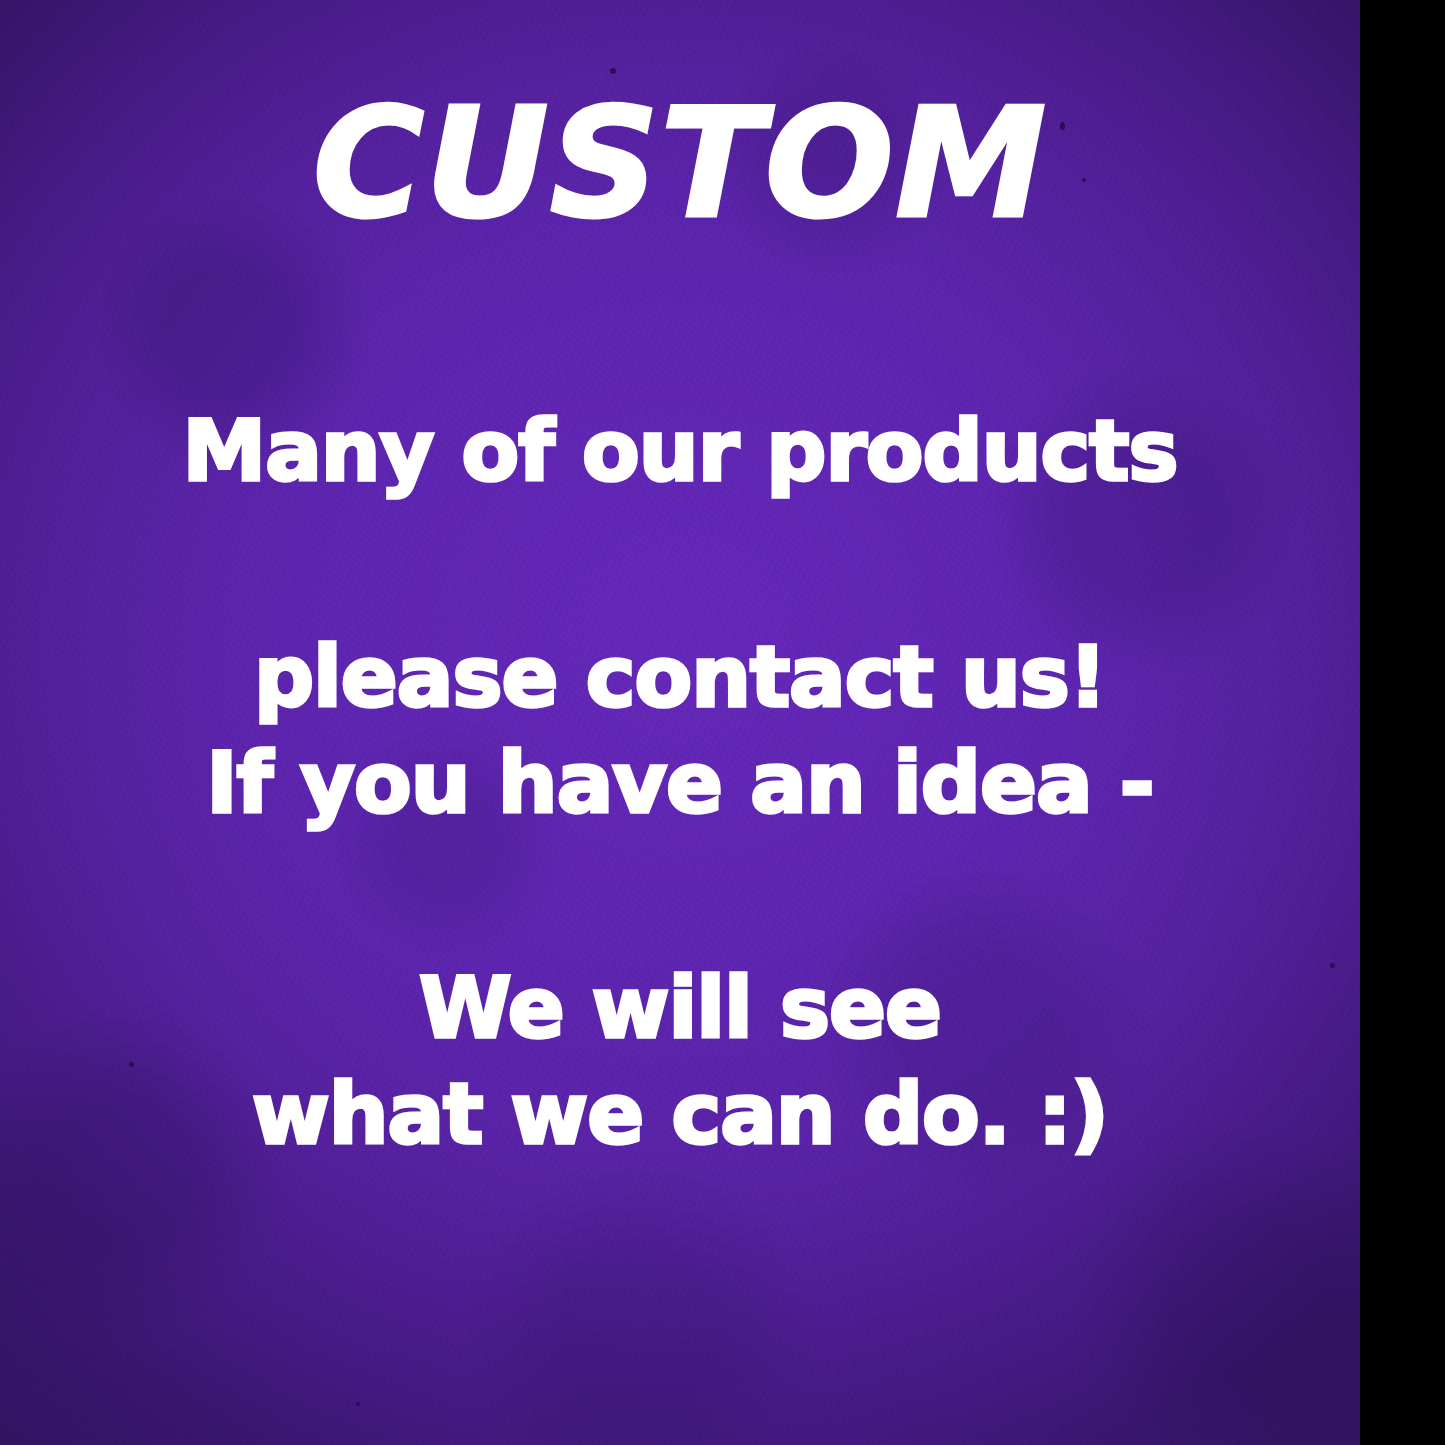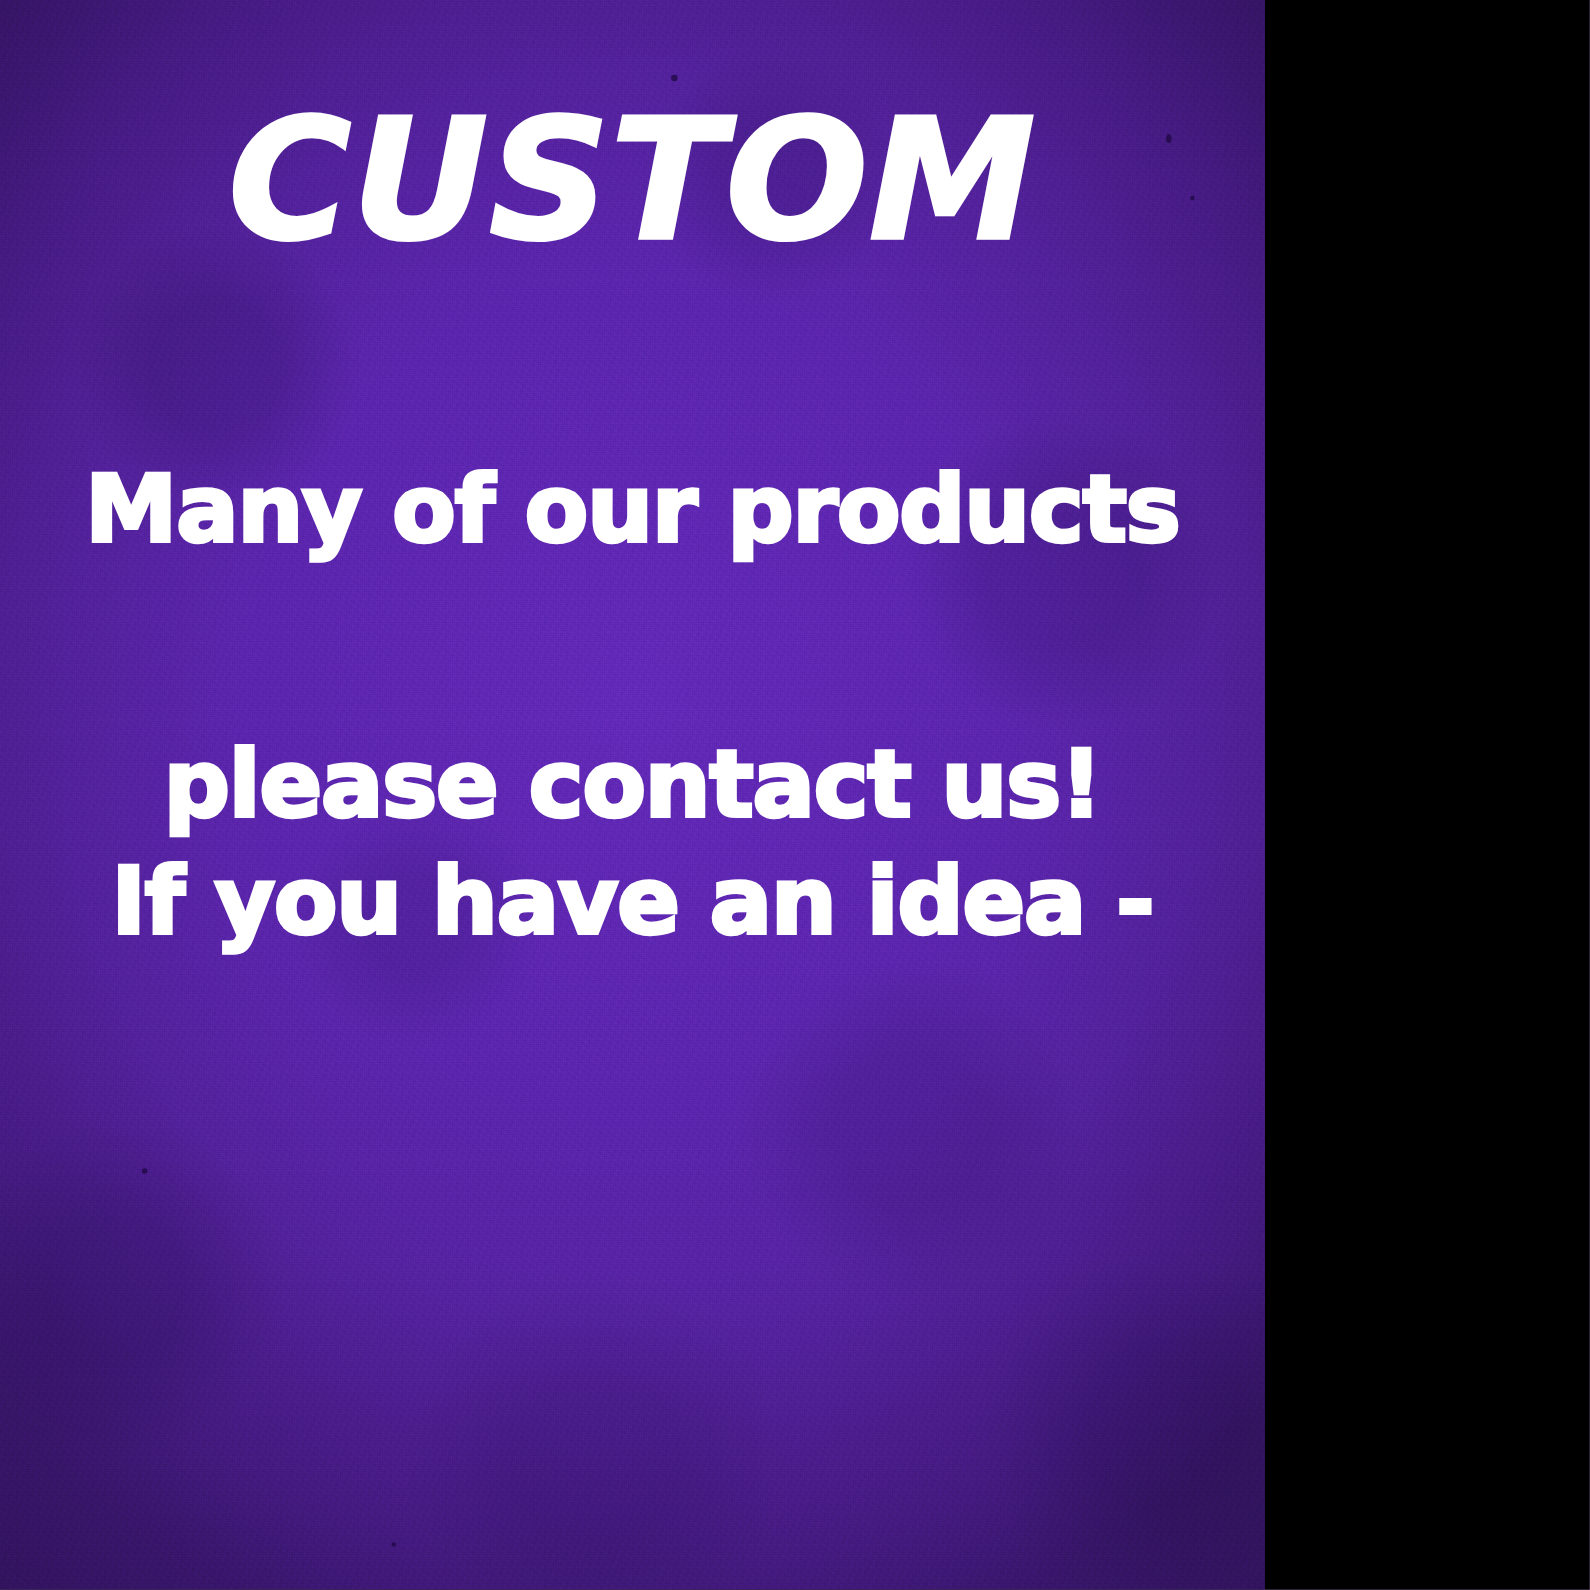--- a/index.html
+++ b/index.html
@@ -7,21 +7,21 @@
     margin: 0;
     padding: 0;
     background: #000;
   }
   body {
     font-family: "Liberation Sans", sans-serif;
   }
 
   #poster {
     position: relative;
-    width: 1150px;
+    width: 1360px;
     height: 1445px;
     overflow: hidden;
     background-color: #5a24a9;
     display: flex;
     flex-direction: column;
     align-items: center;
     box-sizing: border-box;
   }
 
   
@@ -111,21 +111,21 @@
   .body-block {
     margin: 0;
     padding: 0;
   }
   .para {
     font-family: "DejaVu Sans", "Liberation Sans", sans-serif;
     font-weight: 700;
     font-size: 84px;
     line-height: 1.26;
     letter-spacing: -1px;
-    margin: 16px;
+    margin: 4px;
     -webkit-text-stroke: 3.5px #ffffff;
   }
   .para .ln { display: block; }
 
   .gap-title  { height: 140px; }
   .gap-para   { height: 112px; }
 </style>
 </head>
 <body>
 
@@ -160,16 +160,20 @@
 
       <div class="gap-para"></div>
 
       <p class="para">
         <span class="ln">please contact us!</span>
         <span class="ln">If you have an idea -</span>
       </p>
 
       <div class="gap-para"></div>
 
+      <p class="para">
+        <span class="ln">We will see</span>
+        <span class="ln">what we can do. :)</span>
+      </p>
 
     </div>
   </div>
 </div>
 
 </body></html>

